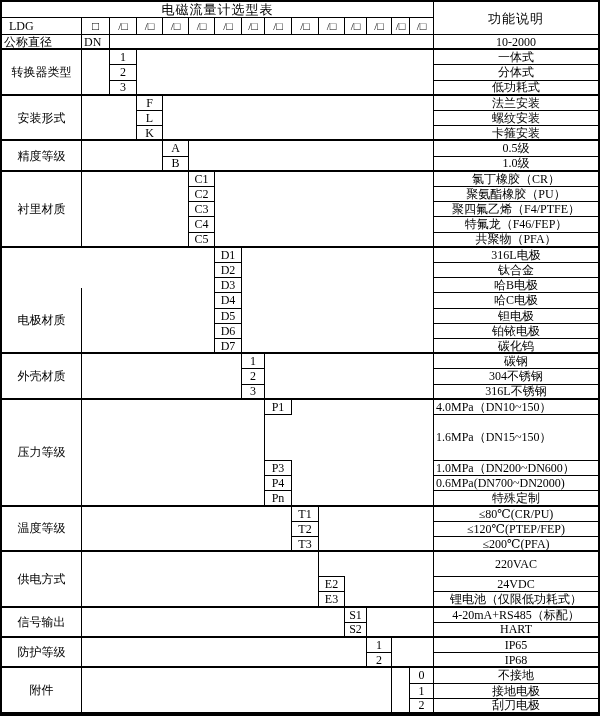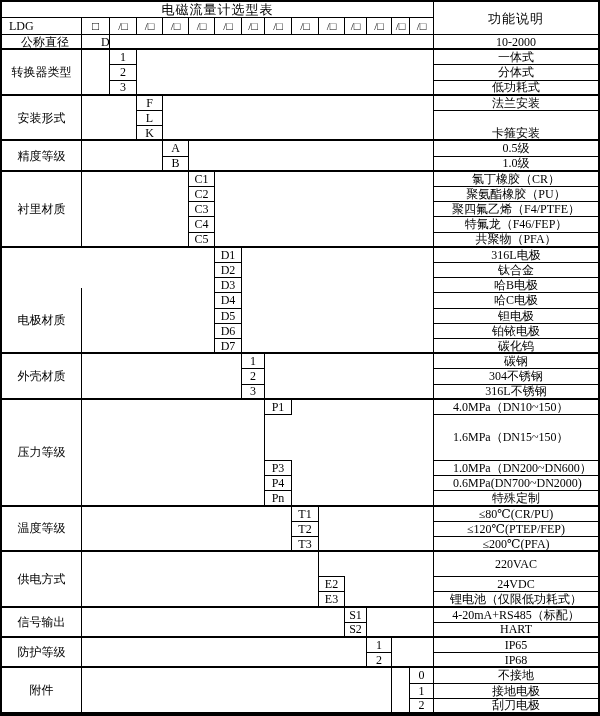--- a/index.html
+++ b/index.html
@@ -19,21 +19,21 @@
     border-right:1px solid #000;
     border-bottom:1px solid #000;
     display:flex;align-items:center;justify-content:center;
     font-size:12px;line-height:1;
     overflow:hidden;white-space:nowrap;
     box-sizing:border-box;
   }
   .bb{border-bottom-width:2px;}
   .er{border-right:none;}
   .padL{justify-content:flex-start;padding-left:7px;}
-  .padL2{justify-content:flex-start;padding-left:19px;}
+  .padL2{justify-content:flex-start;padding-left:2px;}
   .title{font-size:13px;letter-spacing:1px;}
   .hdr{font-size:13px;letter-spacing:1px;text-align:right;}
   .slot{font-size:11px;}
 </style>
 </head>
 <body>
 
 <div id="selection-table">
     <div class="cell title" style="grid-area: 1 / 1 / auto / 16;">电磁流量计选型表</div>
     <div class="cell hdr er" style="grid-area: 1 / 16 / 3 / 17;">功能说明</div>
@@ -65,20 +65,21 @@
     <div class="cell er" style="grid-area: 4 / 16 / auto / 17;">一体式</div>
     <div class="cell er" style="grid-area: 5 / 16 / auto / 17;">分体式</div>
     <div class="cell er bb" style="grid-area: 6 / 16 / auto / 17;">低功耗式</div>
     <div class="cell bb" style="grid-area: 7 / 1 / 10 / 2;">安装形式</div>
     <div class="cell bb" style="grid-area: 7 / 2 / 10 / 4;"></div>
     <div class="cell" style="grid-area: 7 / 4 / auto / 5;">F</div>
     <div class="cell" style="grid-area: 8 / 4 / auto / 5;">L</div>
     <div class="cell bb" style="grid-area: 9 / 4 / auto / 5;">K</div>
     <div class="cell bb" style="grid-area: 7 / 5 / 10 / 16;"></div>
     <div class="cell er" style="grid-area: 7 / 16 / auto / 17;">法兰安装</div>
+    <div class="cell er" style="grid-area: 8 / 16 / auto / 17;">螺纹安装</div>
     <div class="cell er bb" style="grid-area: 9 / 16 / auto / 17;">卡箍安装</div>
     <div class="cell bb" style="grid-area: 10 / 1 / 12 / 2;">精度等级</div>
     <div class="cell bb" style="grid-area: 10 / 2 / 12 / 5;"></div>
     <div class="cell" style="grid-area: 10 / 5 / auto / 6;">A</div>
     <div class="cell bb" style="grid-area: 11 / 5 / auto / 6;">B</div>
     <div class="cell bb" style="grid-area: 10 / 6 / 12 / 16;"></div>
     <div class="cell er" style="grid-area: 10 / 16 / auto / 17;">0.5级</div>
     <div class="cell er bb" style="grid-area: 11 / 16 / auto / 17;">1.0级</div>
     <div class="cell bb" style="grid-area: 12 / 1 / 17 / 2;">衬里材质</div>
     <div class="cell bb" style="grid-area: 12 / 2 / 17 / 6;"></div>

